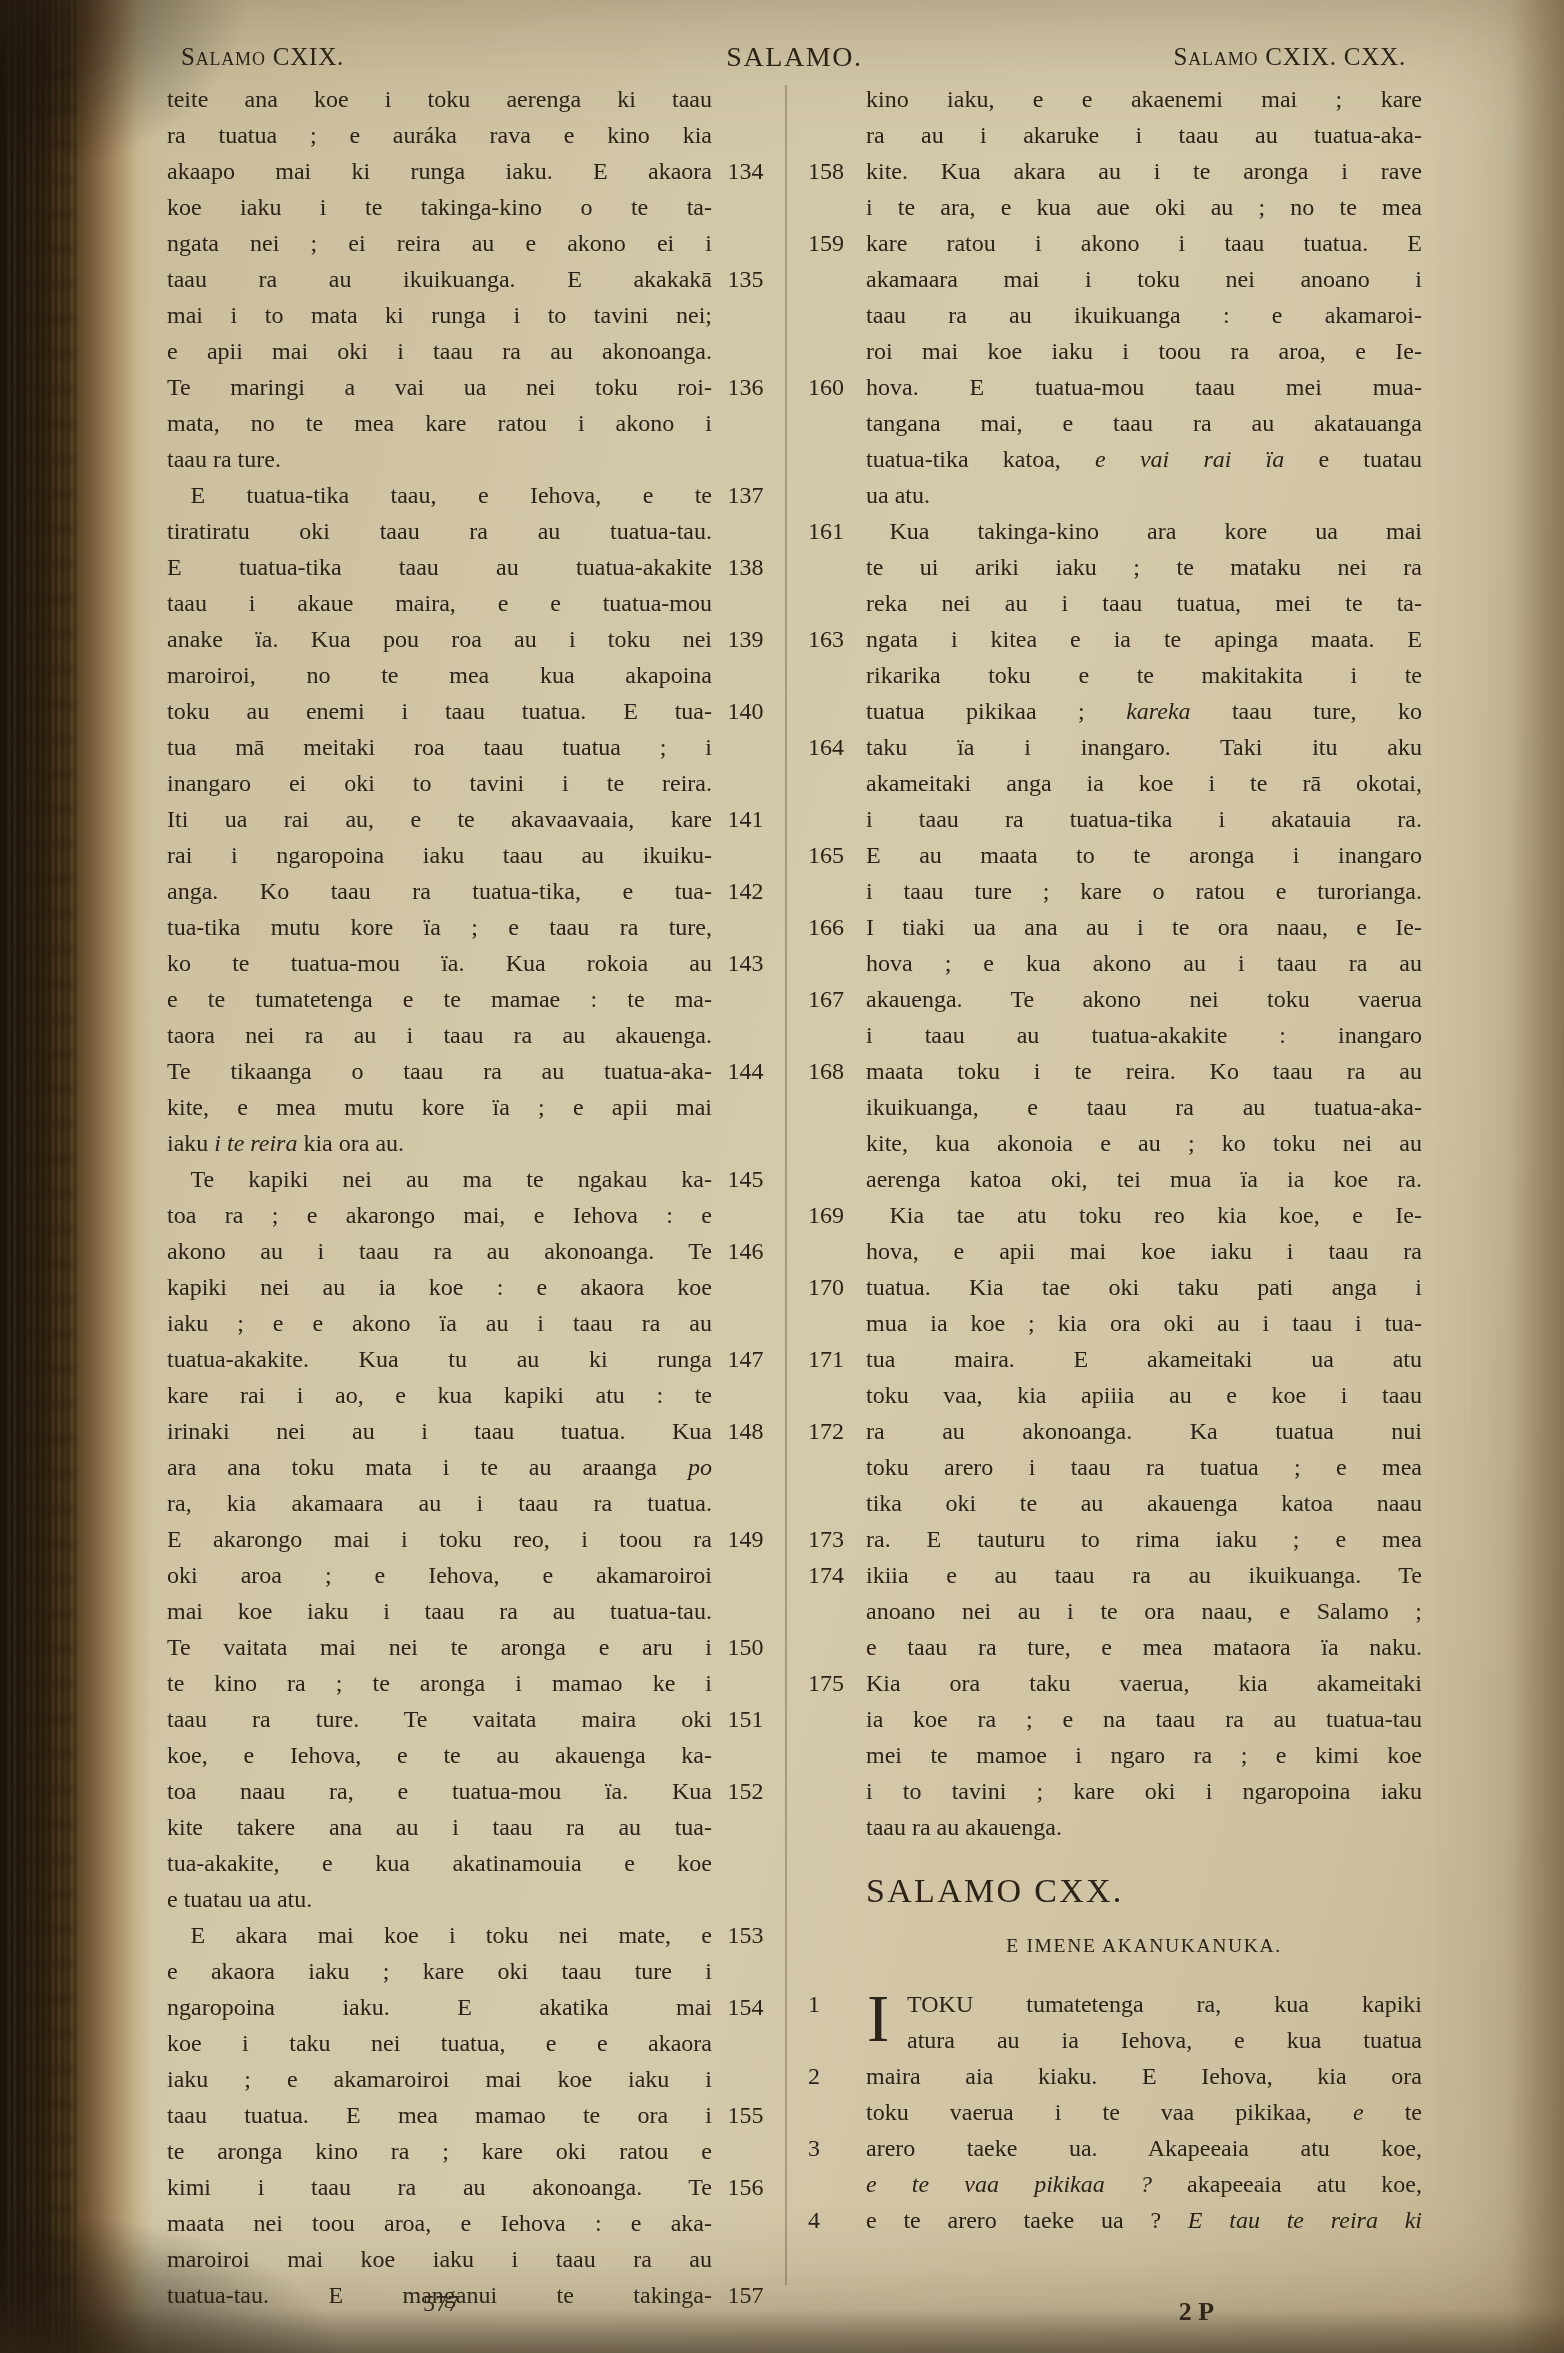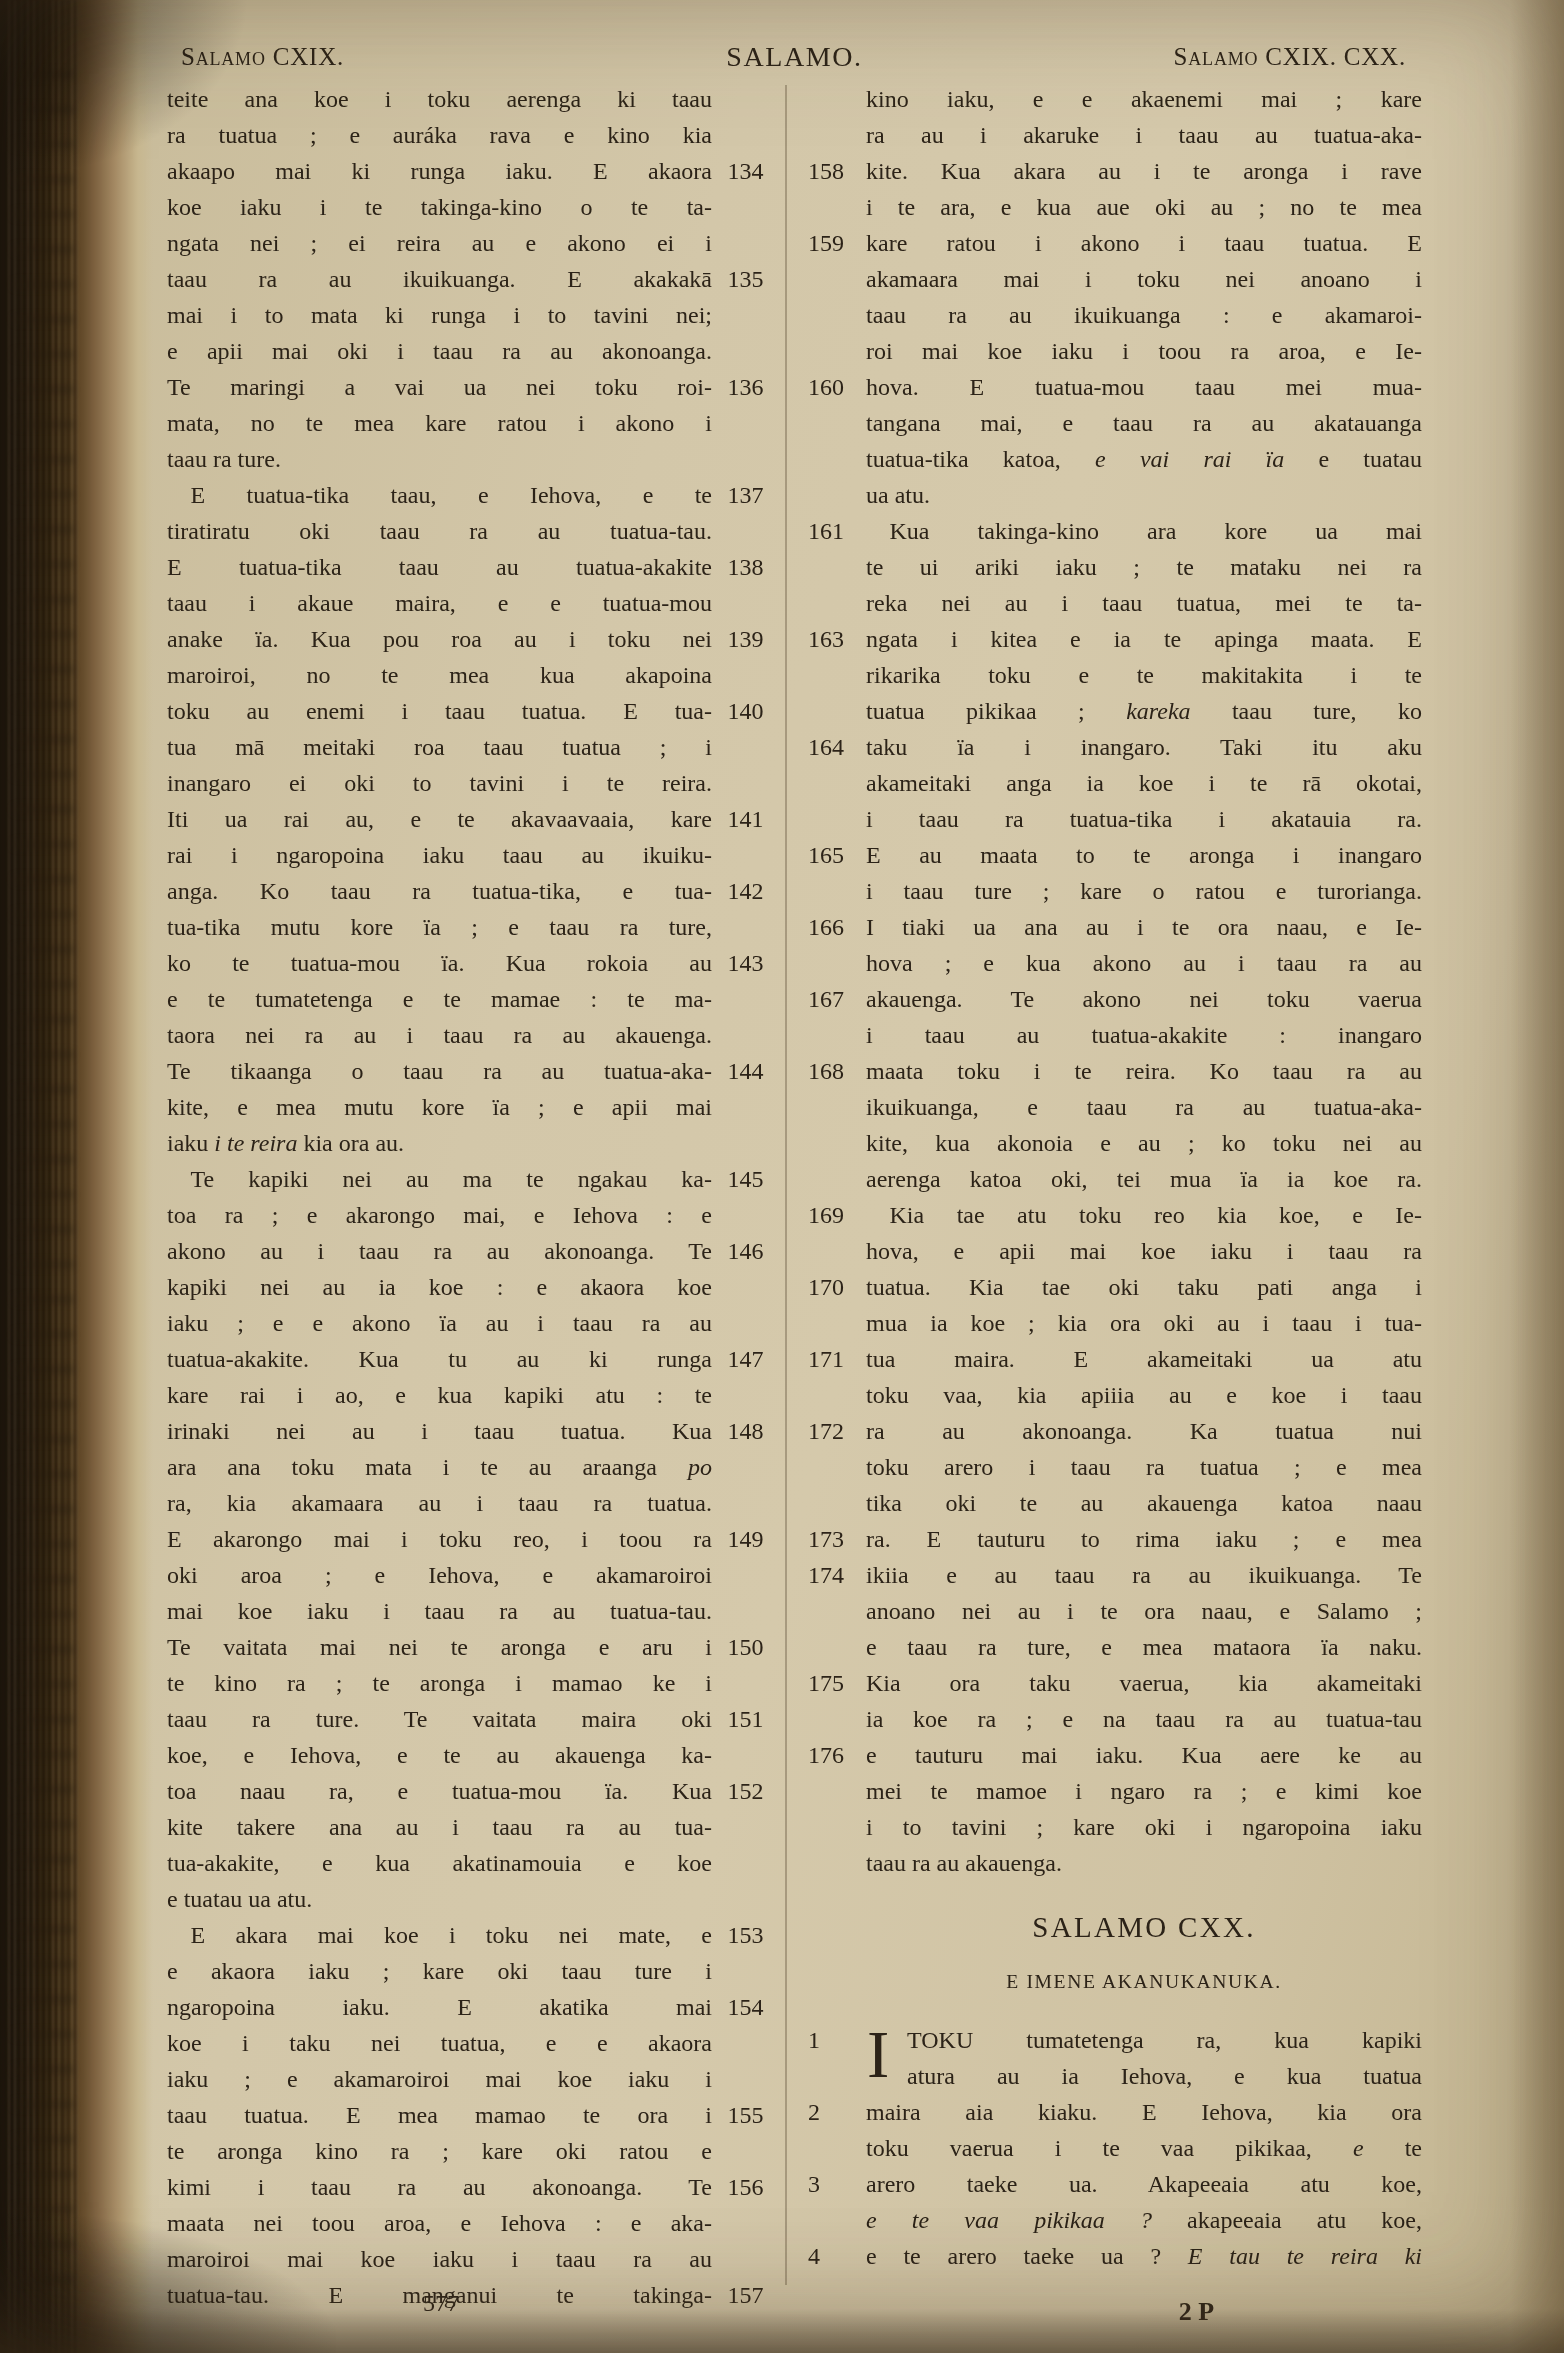--- a/index.html
+++ b/index.html
@@ -52,21 +52,21 @@
   .col-left .tline{padding-right:61px;}
   .col-right .tline{padding-left:58px;}
   .ltext{display:block;text-align:justify;text-align-last:justify;}
   .tline.end .ltext{text-align-last:left;}
   .tline.indent .ltext{text-indent:23.5px;}
   .vnum{position:absolute;top:0;}
   .col-left .vnum{right:0;width:55px;text-align:center;}
   .col-right .vnum{left:0;width:50px;text-align:left;}
   em{}
   
-  .psalm-heading{margin-top:28px;padding-left:58px;text-align:center;font-size:29px;letter-spacing:2.3px;}
+  .psalm-heading{margin-top:28px;padding-left:58px;text-align:left;font-size:34px;letter-spacing:2.3px;}
   .psalm-subheading{margin-top:19px;margin-bottom:22px;padding-left:58px;text-align:center;font-size:19.6px;letter-spacing:1.6px;}
   .psalm-section{position:relative;}
   .col-right .psalm-section .tline.dcpad{padding-left:99px;}
   .drop-cap{position:absolute;left:59px;top:-3.1px;font-size:67px;line-height:70px;color:#2c2318;}
   
   .page-number{position:absolute;top:2290px;left:167px;width:548px;text-align:center;font-size:24px;color:#2c2318;}
   .signature{position:absolute;top:2297px;left:1095px;width:203px;text-align:center;font-size:26px;font-weight:bold;color:#2c2318;}
 </style>
 </head>
 <body>
@@ -445,24 +445,20 @@
           <span class="ltext">e taau ra ture, e mea mataora ïa naku.</span>
         </div>
         <div class="tline">
           <span class="vnum">175</span>
           <span class="ltext">Kia ora taku vaerua, kia akameitaki</span>
         </div>
         <div class="tline">
           <span class="ltext">ia koe ra ; e na taau ra au tuatua-tau</span>
         </div>
         <div class="tline">
-          <span class="vnum">176</span>
-          <span class="ltext">e tauturu mai iaku.  Kua aere ke au</span>
-        </div>
-        <div class="tline">
           <span class="ltext">mei te mamoe i ngaro ra ; e kimi koe</span>
         </div>
         <div class="tline">
           <span class="ltext">i to tavini ; kare oki i ngaropoina iaku</span>
         </div>
         <div class="tline end">
           <span class="ltext">taau ra au akauenga.</span>
         </div>
       </div>
     <div class="psalm-heading">SALAMO CXX.</div>

